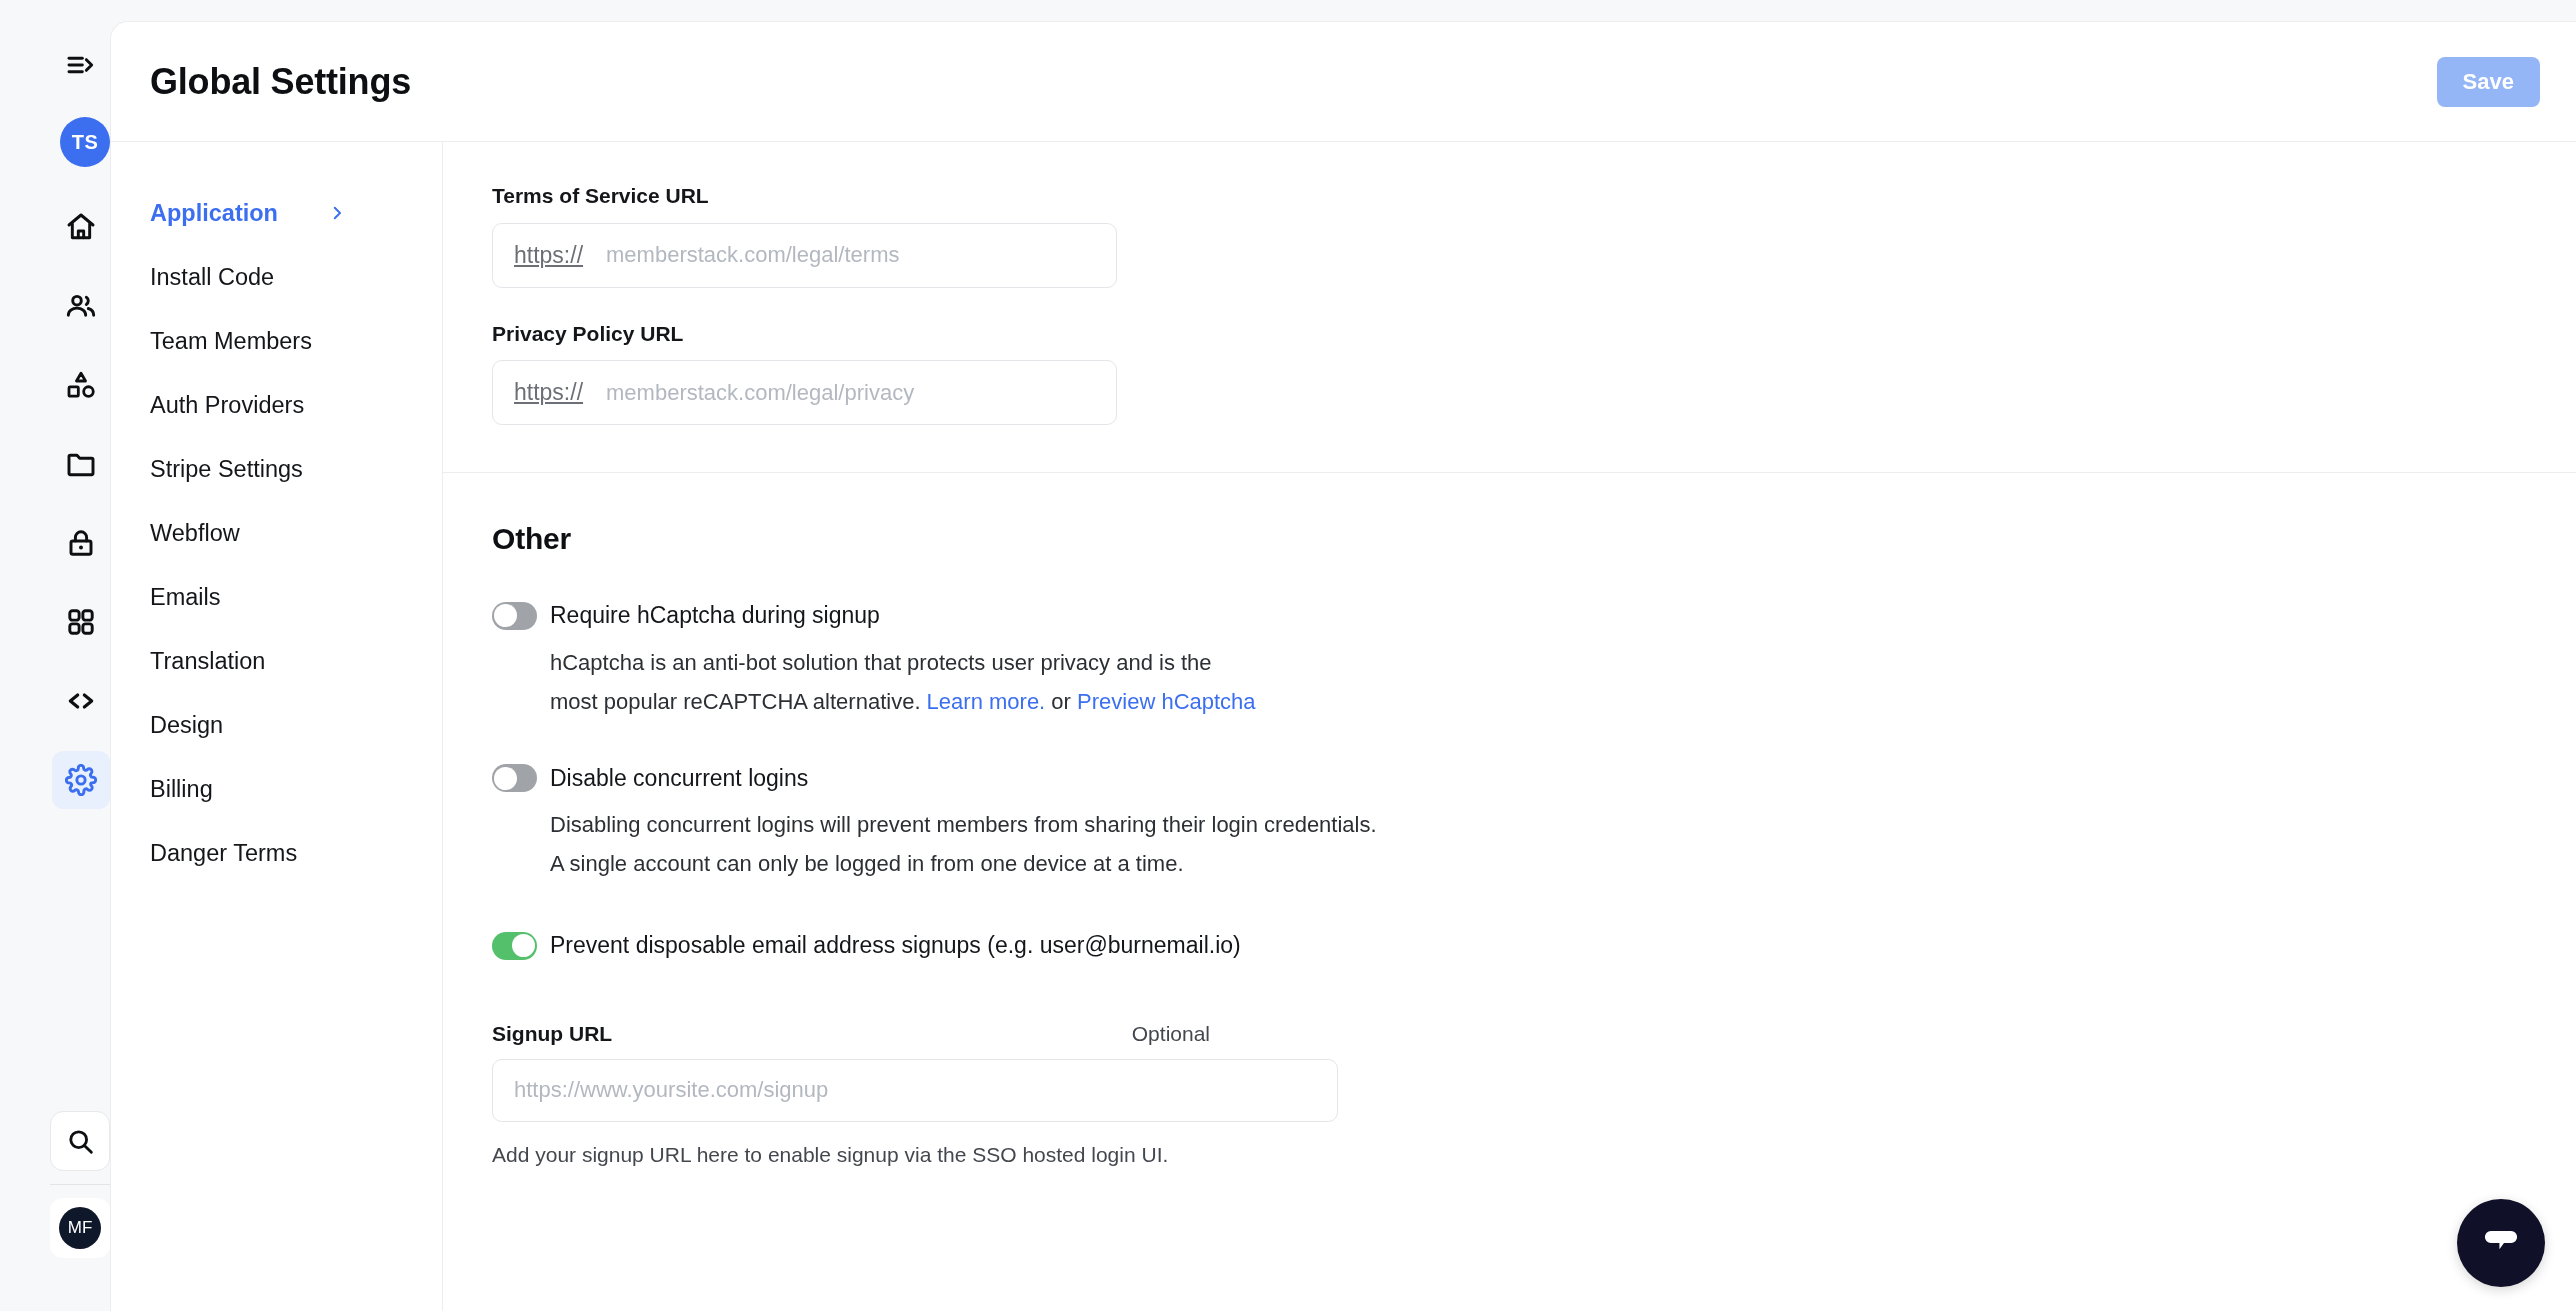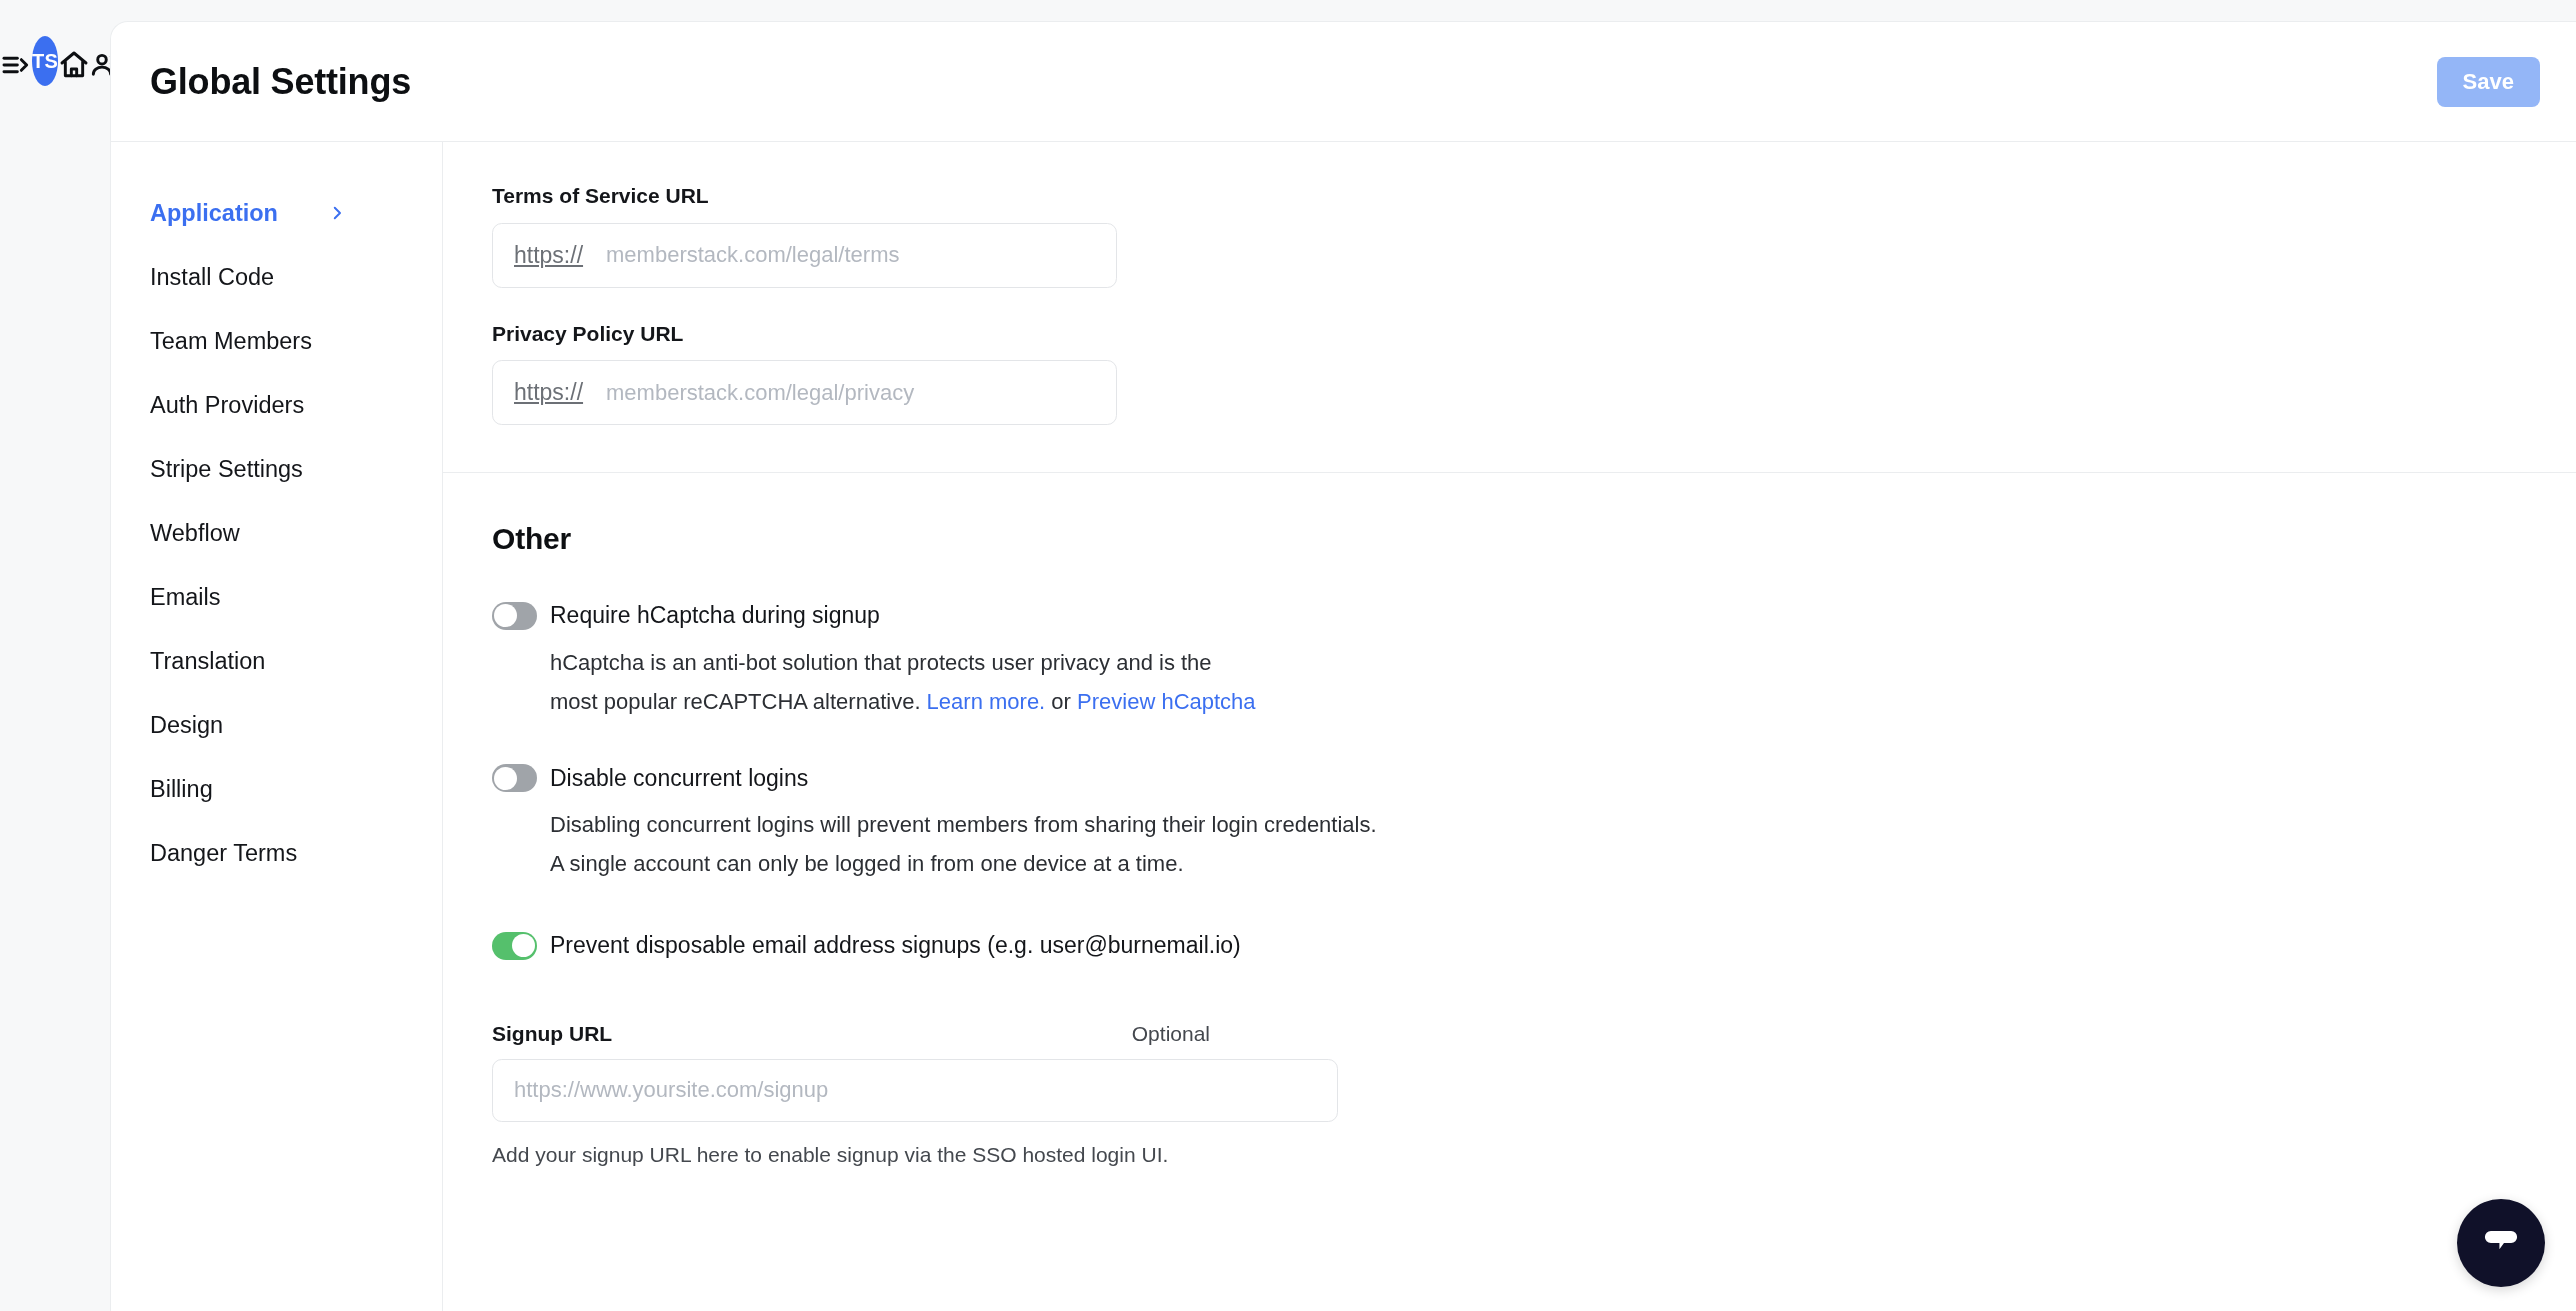--- a/index.html
+++ b/index.html
@@ -21,22 +21,22 @@
     background: #f7f8f9;
   }
 
   
   .rail {
     width: 110px;
     height: 1276px;
     flex: 0 0 110px;
     background: #f7f8f9;
     display: flex;
-    flex-direction: row;
-    align-items: flex-start;
+    flex-direction: column;
+    align-items: flex-end;
     padding-top: 36px;
   }
 
   .rail-btn {
     width: 58px;
     height: 58px;
     border-radius: 11.4px;
     display: flex;
     align-items: center;
     justify-content: center;

